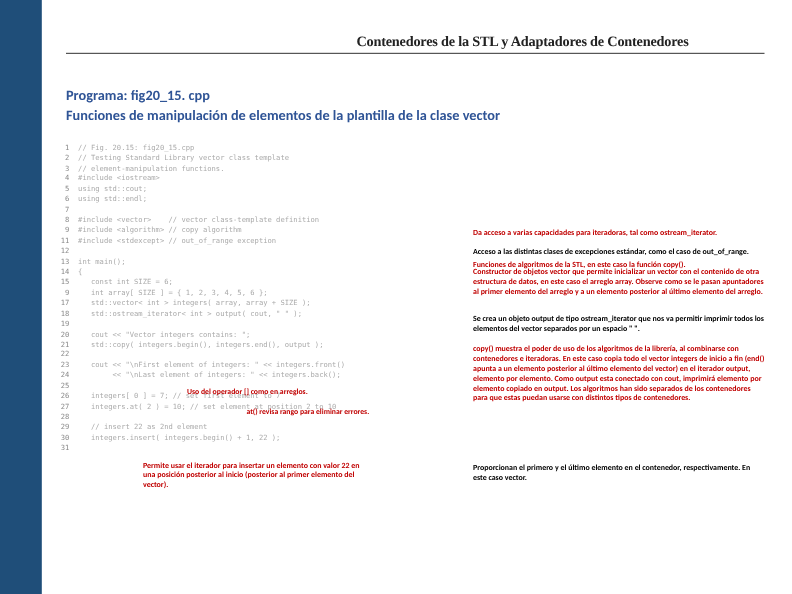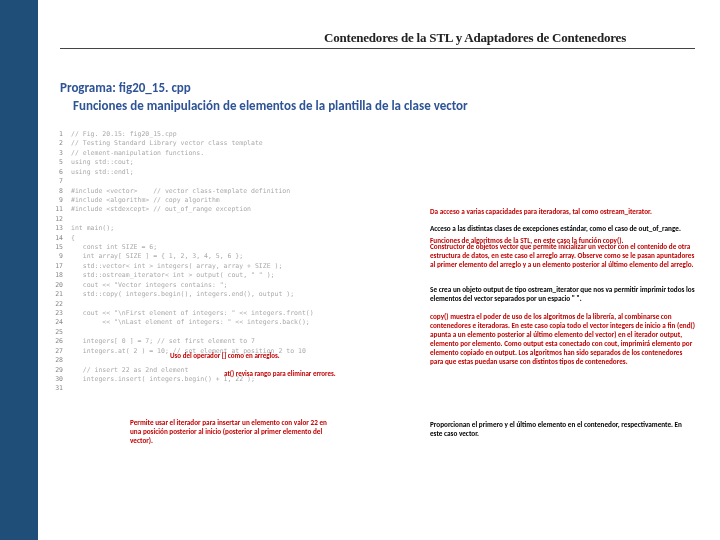--- a/index.html
+++ b/index.html
@@ -43,21 +43,21 @@
     position: absolute;
     top: 80px;
     left: 60px;
     font-weight: bold;
     font-size: 13px;
     color: #2f5496;
   }
   .program-line2 {
     position: absolute;
     top: 98px;
-    left: 73px;
+    left: 60px;
     font-weight: bold;
     font-size: 13px;
     color: #2f5496;
   }
   .code-area {
     position: absolute;
     top: 130px;
     left: 45px;
     width: 370px;
     font-family: Consolas, monospace;
@@ -109,33 +109,35 @@
 <div class="chapter-title">Contenedores de la STL y Adaptadores de Contenedores</div>
 <div class="underline"></div>
 
 <div class="program-line1">Programa: fig20_15. cpp</div>
 <div class="program-line2">Funciones de manipulación de elementos de la plantilla de la clase vector</div>
 
 <div class="code-area" id="code-area">
     <div class="code-line"><span class="ln">1</span><span>// Fig. 20.15: fig20_15.cpp</span></div>
     <div class="code-line"><span class="ln">2</span><span>// Testing Standard Library vector class template</span></div>
     <div class="code-line"><span class="ln">3</span><span>// element-manipulation functions.</span></div>
+    <div class="code-line"><span class="ln">4</span><span>#include &lt;iostream&gt;</span></div>
     <div class="code-line"><span class="ln">5</span><span>using std::cout;</span></div>
     <div class="code-line"><span class="ln">6</span><span>using std::endl;</span></div>
     <div class="code-line"><span class="ln">7</span><span></span></div>
     <div class="code-line"><span class="ln">8</span><span>#include &lt;vector&gt;    // vector class-template definition</span></div>
     <div class="code-line"><span class="ln">9</span><span>#include &lt;algorithm&gt; // copy algorithm</span></div>
     <div class="code-line"><span class="ln">11</span><span>#include &lt;stdexcept&gt; // out_of_range exception</span></div>
     <div class="code-line"><span class="ln">12</span><span></span></div>
     <div class="code-line"><span class="ln">13</span><span>int main();</span></div>
     <div class="code-line"><span class="ln">14</span><span>{</span></div>
     <div class="code-line"><span class="ln">15</span><span>   const int SIZE = 6;</span></div>
     <div class="code-line"><span class="ln">9</span><span>   int array[ SIZE ] = { 1, 2, 3, 4, 5, 6 };</span></div>
     <div class="code-line"><span class="ln">17</span><span>   std::vector&lt; int &gt; integers( array, array + SIZE );</span></div>
     <div class="code-line"><span class="ln">18</span><span>   std::ostream_iterator&lt; int &gt; output( cout, " " );</span></div>
+    <div class="code-line"><span class="ln">19</span><span></span></div>
     <div class="code-line"><span class="ln">20</span><span>   cout &lt;&lt; "Vector integers contains: ";</span></div>
     <div class="code-line"><span class="ln">21</span><span>   std::copy( integers.begin(), integers.end(), output );</span></div>
     <div class="code-line"><span class="ln">22</span><span></span></div>
     <div class="code-line"><span class="ln">23</span><span>   cout &lt;&lt; "\nFirst element of integers: " &lt;&lt; integers.front()</span></div>
     <div class="code-line"><span class="ln">24</span><span>        &lt;&lt; "\nLast element of integers: " &lt;&lt; integers.back();</span></div>
     <div class="code-line"><span class="ln">25</span><span></span></div>
     <div class="code-line"><span class="ln">26</span><span>   integers[ 0 ] = 7; // set first element to 7</span></div>
     <div class="code-line"><span class="ln">27</span><span>   integers.at( 2 ) = 10; // set element at position 2 to 10</span></div>
     <div class="code-line"><span class="ln">28</span><span></span></div>
     <div class="code-line"><span class="ln">29</span><span>   // insert 22 as 2nd element</span></div>

